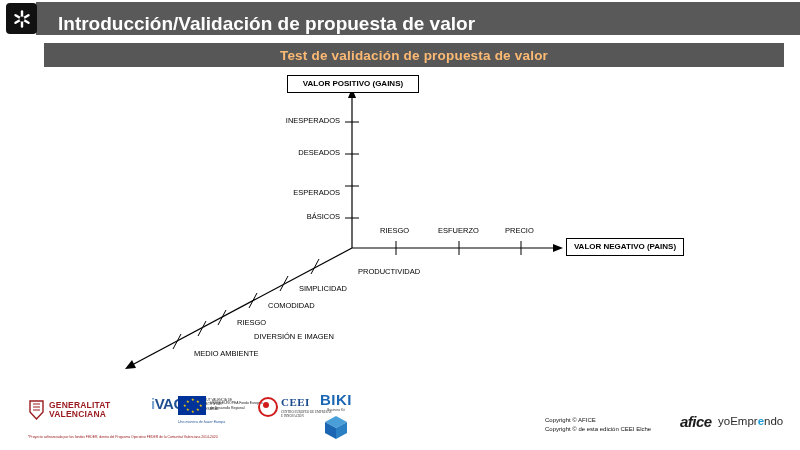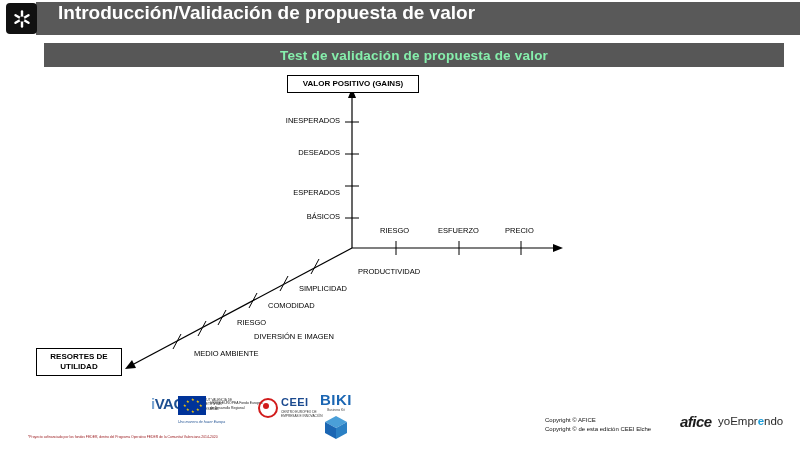--- a/index.html
+++ b/index.html
@@ -17,21 +17,21 @@
 
   
   .header-bar {
     position: absolute;
     left: 36px;
     top: 2px;
     width: 764px;
     height: 33px;
     background: #595959;
     display: flex;
-    align-items: flex-start;
+    align-items: flex-end;
   }
   .header-title {
     color: #ffffff;
     font-size: 19px;
     font-weight: bold;
     margin-left: 22px;
     white-space: nowrap;
   }
   .logo-badge {
     position: absolute;
@@ -53,21 +53,21 @@
     left: 44px;
     top: 43px;
     width: 740px;
     height: 24px;
     background: #575757;
     display: flex;
     align-items: center;
     justify-content: center;
   }
   .subtitle-text {
-    color: #86efac;
+    color: #fdba74;
     font-size: 13.5px;
     font-weight: bold;
     letter-spacing: .2px;
   }
 
   
   .diagram {
     position: absolute;
     left: 0;
     top: 70px;
@@ -184,21 +184,21 @@
     top: 38px;
     font-size: 3.6px;
     color: #1d4f91;
     font-style: italic;
   }
   .logo-ceei {
     position: absolute;
     left: 258px;
     top: 15px;
     display: flex;
-    align-items: center;
+    font-family: Liberation Serif, serif;
   }
   .ceei-mark {
     width: 16px; height: 16px;
     border: 2px solid #d11b1b;
     border-radius: 50%;
     margin-right: 3px;
     position: relative;
   }
   .ceei-mark::after {
     content: "";
@@ -326,41 +326,51 @@
 
     <line x1="319" y1="189" x2="311" y2="204" stroke="#000" stroke-width="1"></line>
     <line x1="288" y1="206" x2="280" y2="221" stroke="#000" stroke-width="1"></line>
     <line x1="257" y1="223" x2="249" y2="238" stroke="#000" stroke-width="1"></line>
     <line x1="226" y1="240" x2="218" y2="255" stroke="#000" stroke-width="1"></line>
     <line x1="206" y1="251" x2="198" y2="266" stroke="#000" stroke-width="1"></line>
     <line x1="181" y1="264" x2="173" y2="279" stroke="#000" stroke-width="1"></line>
   </svg>
 
   <div class="box" id="box-gains">VALOR POSITIVO (GAINS)</div>
-  <div class="box" id="box-resorte">RESORTES DE UTILIDAD</div>
+  <div class="box" id="box-pains">VALOR NEGATIVO (PAINS)</div>
 
   <div class="axis-label right" style="left:228px; top:46px; width:112px;">INESPERADOS</div>
   <div class="axis-label right" style="left:228px; top:78px; width:112px;">DESEADOS</div>
   <div class="axis-label right" style="left:228px; top:110px; width:112px;margin-top:8px;">ESPERADOS</div>
   <div class="axis-label right" style="left:228px; top:142px; width:112px;">BÁSICOS</div>
 
   <div class="axis-label" style="left:380px; top:156px;">RIESGO</div>
   <div class="axis-label" style="left:438px; top:156px;">ESFUERZO</div>
   <div class="axis-label" style="left:505px; top:156px;">PRECIO</div>
 
   <div class="axis-label" style="left:330px; top:197px;margin-left:28px;">PRODUCTIVIDAD</div>
   <div class="axis-label" style="left:299px; top:214px;">SIMPLICIDAD</div>
   <div class="axis-label" style="left:268px; top:231px;">COMODIDAD</div>
   <div class="axis-label" style="left:237px; top:248px;">RIESGO</div>
   <div class="axis-label" style="left:206px; top:262px;margin-left:48px;">DIVERSIÓN E IMAGEN</div>
   <div class="axis-label" style="left:175px; top:279px;margin-left:19px;">MEDIO AMBIENTE</div>
 </div>
 
 <div class="footer">
 
+  <div class="logo-gv">
+    <svg class="gv-mark" viewBox="0 0 17 20">
+      <path d="M2 1 h13 v11 l-6.5 7 L2 12 Z" fill="none" stroke="#9b1c20" stroke-width="1.4"></path>
+      <path d="M5 4 h7 M5 7 h7 M5 10 h7" stroke="#9b1c20" stroke-width="1"></path>
+    </svg>
+    <div class="gv-text">
+      <div>GENERALITAT</div>
+      <div>VALENCIANA</div>
+    </div>
+  </div>
 
   <div class="logo-ivace">
     <div class="ivace-word">
       <span class="i">i</span><span>VACE</span>
     </div>
     <div class="ivace-sub">INSTITUT VALENCIÀ DE COMPETITIVITAT EMPRESARIAL</div>
   </div>
 
   <div class="logo-eu">
     <div class="eu-flag">

